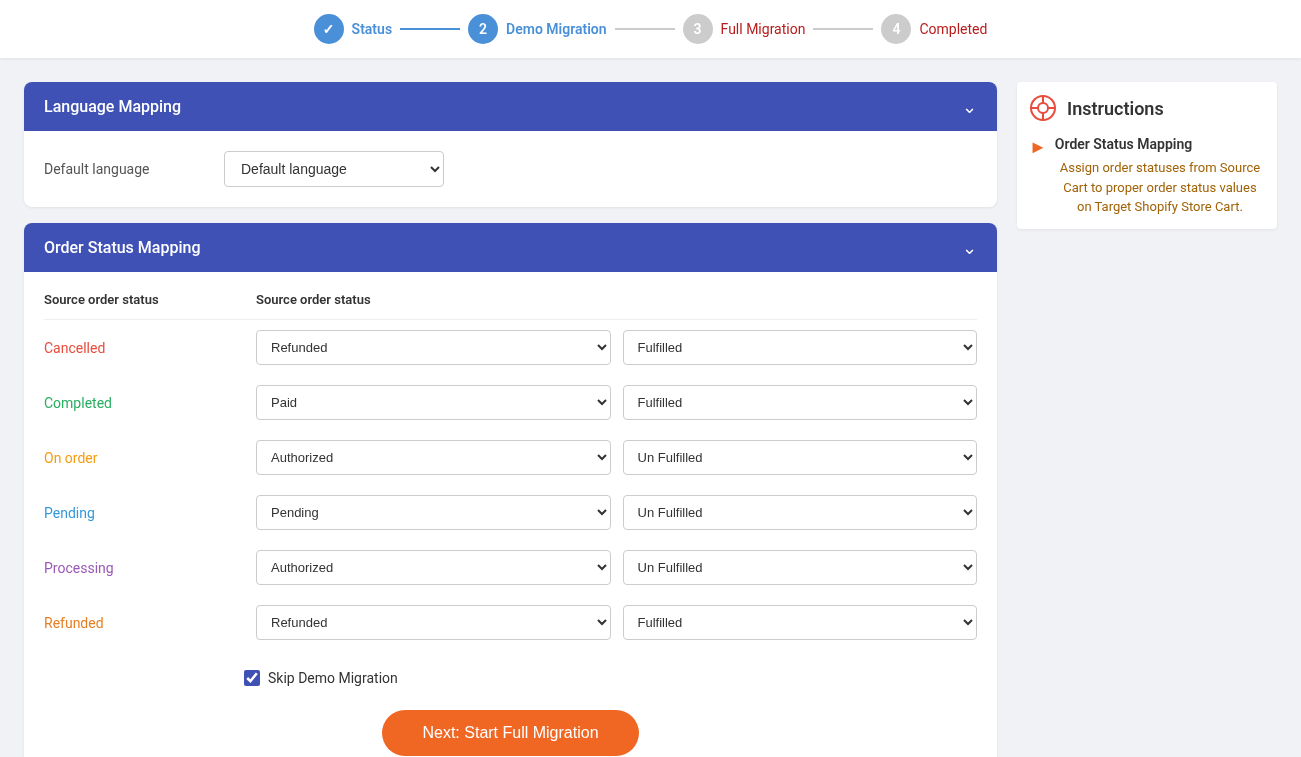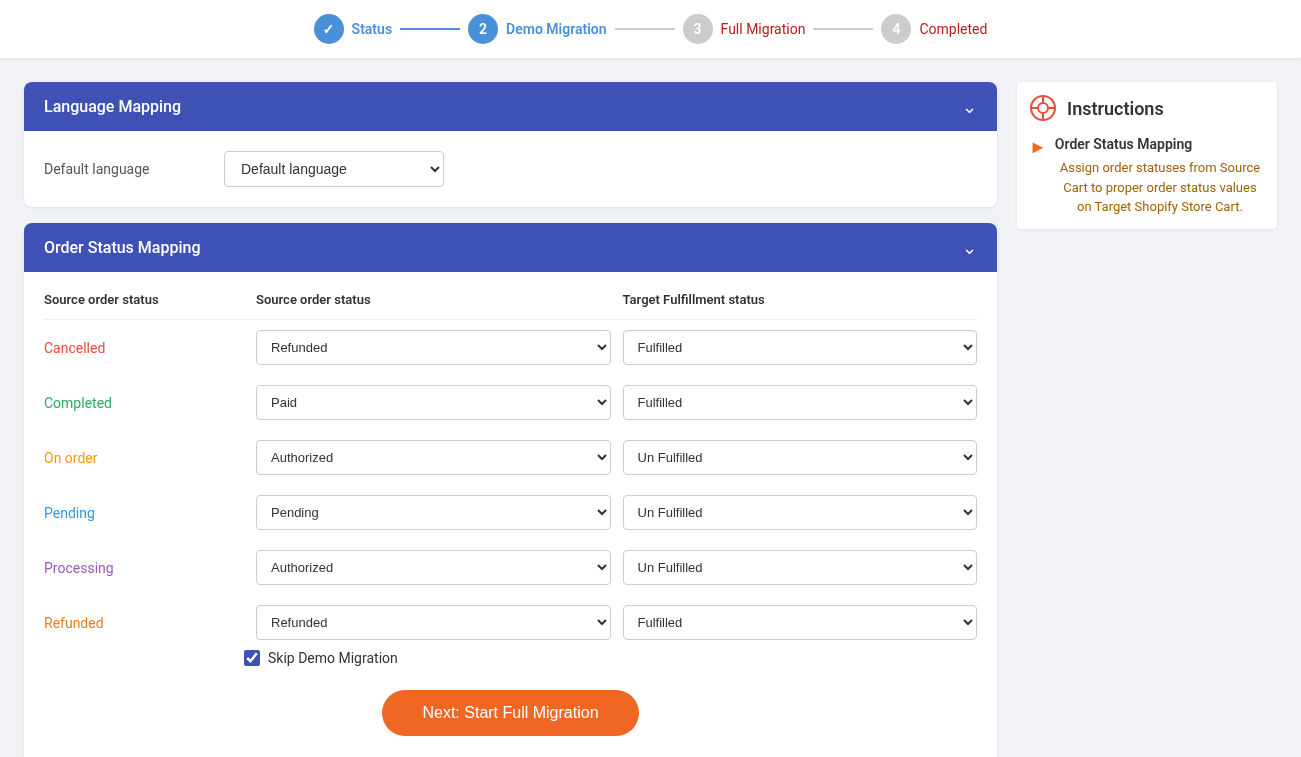--- a/index.html
+++ b/index.html
@@ -175,20 +175,21 @@
       width: 100%;
       cursor: pointer;
       appearance: auto;
     }
 
     
     .skip-row {
       display: flex;
       align-items: center;
       gap: 8px;
+      margin-top: 20px;
       padding-left: 200px;
     }
     .skip-row input[type="checkbox"] {
       width: 16px;
       height: 16px;
       accent-color: #3f51b5;
     }
     .skip-label {
       font-size: 14px;
       color: #333;
@@ -309,21 +310,20 @@
     <div class="panel">
       <div class="panel-header">
         <h2>Order Status Mapping</h2>
         <span class="chevron">⌄</span>
       </div>
       <div class="panel-body">
         <div class="status-table">
           <div class="status-table-header">
             <span>Source order status</span>
             <span>Source order status</span>
-            <span>Target Fulfillment status</span>
           </div>
 
           <div class="status-row">
             <span class="source-status cancelled">Cancelled</span>
             <select class="status-select">
               <option>Refunded</option>
               <option>Paid</option>
               <option>Authorized</option>
               <option>Pending</option>
               <option>Voided</option>

